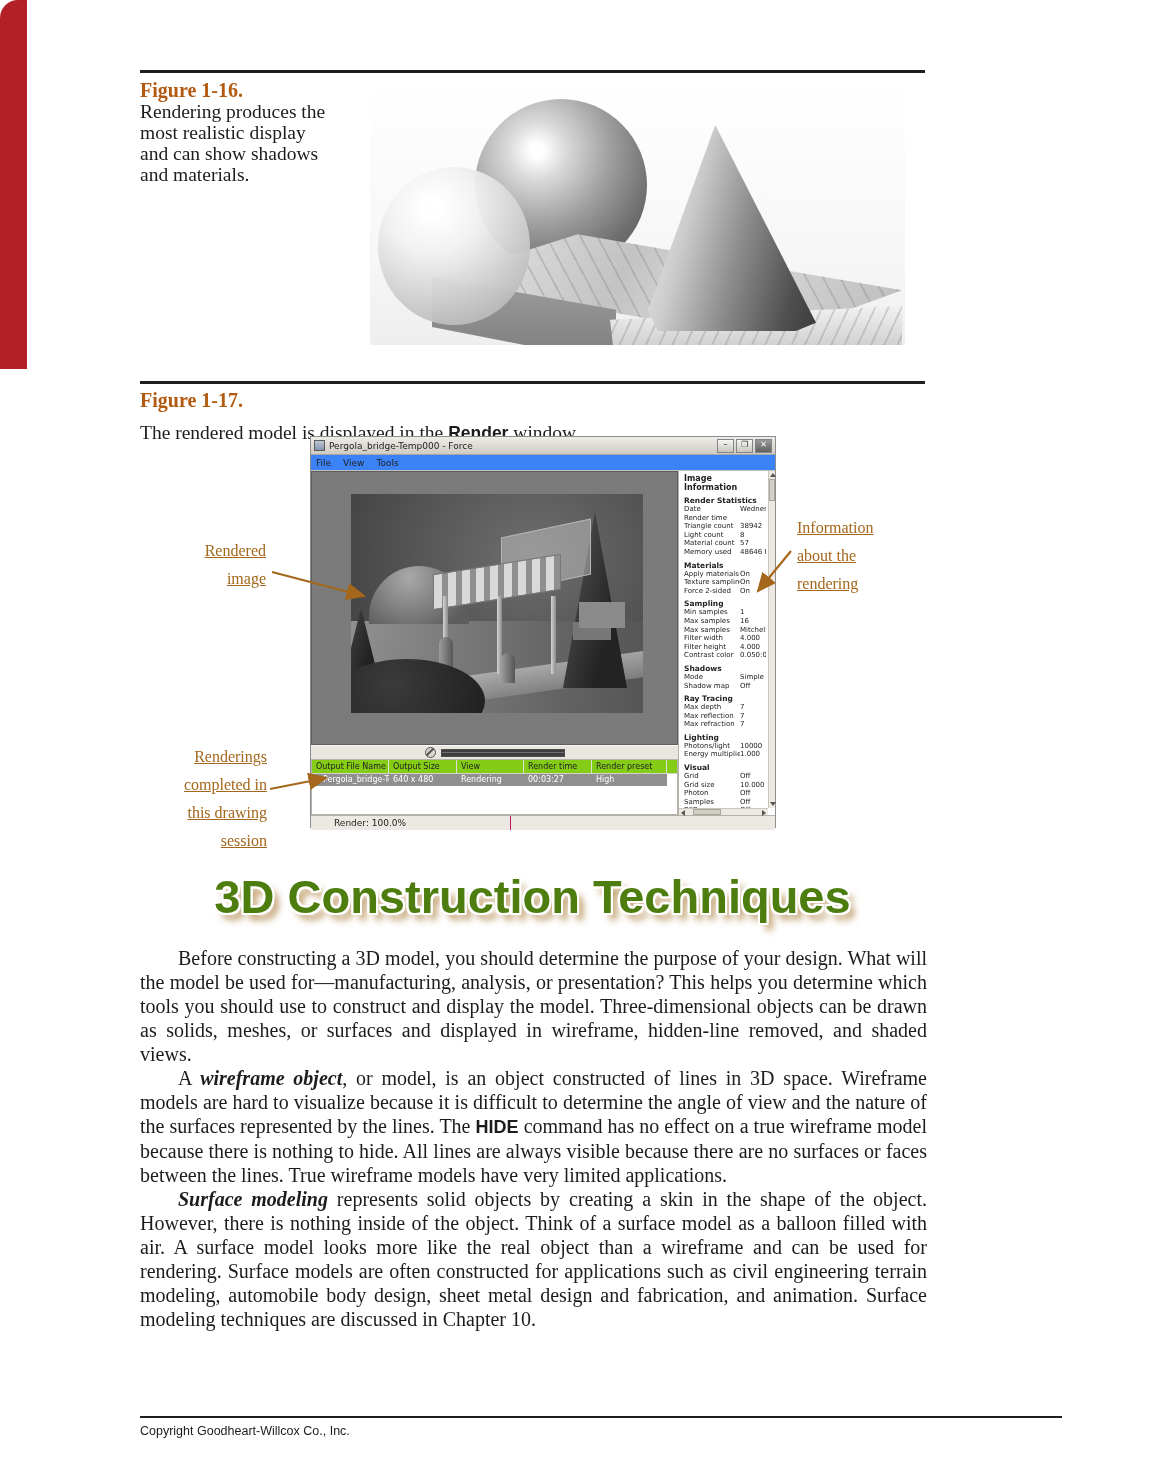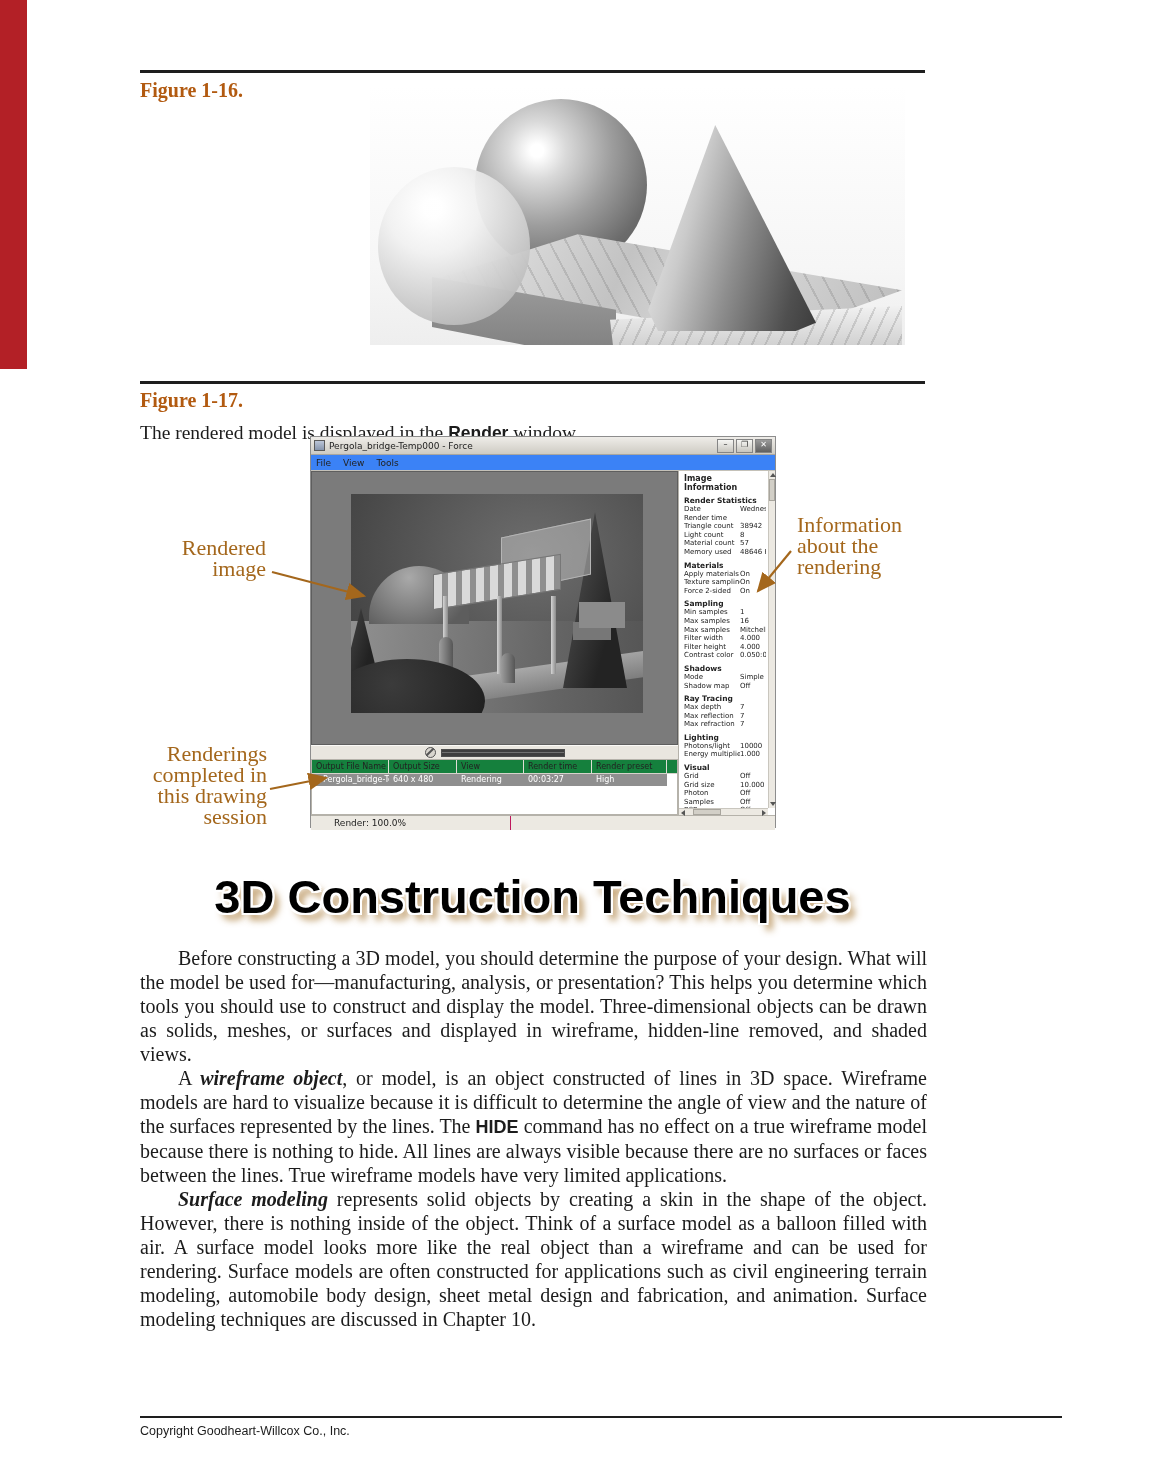--- a/index.html
+++ b/index.html
@@ -1,17 +1,17 @@
 <!DOCTYPE html>
 <html><head>
 <meta charset="utf-8">
 <style>
   html,body{margin:0;padding:0;background:#ffffff;}
   .page{position:relative;width:1149px;height:1479px;background:#fff;overflow:hidden;
-        font-family:"Liberation Serif",serif;color:#1c1c1c;}
+        font-family:"Liberation Serif",serif;color:#1c1c1c;border-radius:18px;}
 
   
   .edge-tab{position:absolute;left:0;top:0;width:27px;height:369px;background:#b32026;}
 
   
   .frule{position:absolute;left:140px;width:785px;height:3px;background:#1e1e1e;}
   .frule.r16{top:70px;}
   .frule.r17{top:381px;}
 
   
@@ -39,21 +39,21 @@
   .slab-left{left:62px;top:192px;width:184px;height:86px;
      clip-path:polygon(0 0,100% 38%,100% 100%,0 58%);
      background:linear-gradient(180deg,#9d9d9d,#7c7c7c);}
   .cone{left:278px;top:40px;width:168px;height:206px;
      clip-path:polygon(40% 0,100% 96%,88% 100%,6% 100%,0 90%);
      background:linear-gradient(105deg,#f2f2f2 5%,#cacaca 30%,#8e8e8e 55%,#4f4f4f 85%,#3c3c3c);}
   .sph-front{left:8px;top:82px;width:152px;height:158px;border-radius:50%;opacity:.95;
      background:radial-gradient(circle at 36% 26%,#ffffff 0 6%,#f1f1f1 30%,#d0d0d0 60%,#b4b4b4 86%,#a9a9a9);}
 
   
-  .anno{position:absolute;font-size:22px;line-height:21px;color:#a4671c;white-space:pre-line;}
+  .anno{position:absolute;font-size:16px;line-height:28px;color:#a4671c;white-space:pre-line;text-decoration:underline;}
   .anno.a-rimg{left:148px;top:537px;width:118px;text-align:right;}
   .anno.a-info{left:797px;top:514px;width:130px;text-align:left;}
   .anno.a-rend{left:152px;top:743px;width:115px;text-align:right;}
   .arrow-layer{position:absolute;left:0;top:0;width:1149px;height:1479px;pointer-events:none;}
 
   
   .rwindow{position:absolute;left:310px;top:436px;width:466px;height:392px;
      background:#d7d5cf;border:1px solid #8d8d8d;box-sizing:border-box;
      font-family:"DejaVu Sans",sans-serif;color:#222;}
   .titlebar{height:17px;background:linear-gradient(#efede9,#cecbc3);border-bottom:1px solid #a8a6a0;
@@ -93,21 +93,21 @@
      background:radial-gradient(circle at 40% 30%,#3b3b3b,#1d1d1d);}
 
   .progress-strip{height:13px;background:#e9e6df;border-top:1px solid #fbfaf7;
      display:flex;align-items:center;justify-content:center;gap:5px;}
   .cancel-icon{width:9px;height:9px;border-radius:50%;border:1px solid #555;position:relative;flex:none;background:#d9d6cf;}
   .cancel-icon:before{content:"";position:absolute;left:-1px;top:3px;width:10px;height:2px;background:#555;transform:rotate(-45deg);}
   .pbar{width:124px;height:8px;border:1px solid #4d4d4d;box-sizing:border-box;
      background:repeating-linear-gradient(180deg,#3e3e3e 0 2px,#707070 2px 3px,#3e3e3e 3px 6px);}
 
   .rw-table{flex:1;background:#fff;border:1px solid #b5b2aa;box-sizing:border-box;font-size:8px;}
-  .thead{display:flex;height:13px;align-items:center;background:#15803d;border-bottom:1px solid #d6d3cb;}
+  .thead{display:flex;height:13px;align-items:center;background:#84cc16;border-bottom:1px solid #d6d3cb;}
   .thead span{padding-left:4px;box-sizing:border-box;overflow:hidden;white-space:nowrap;border-right:1px solid #e0ded6;height:100%;line-height:13px;}
   .trow{display:flex;height:12px;align-items:center;background:#8f8f8f;color:#fff;width:355px;}
   .trow span{padding-left:4px;box-sizing:border-box;overflow:hidden;white-space:nowrap;line-height:12px;}
   .row-icon{display:inline-block;width:7px;height:7px;border:1px solid #fff;background:#b9b9b9;margin:0 2px 0 2px;vertical-align:-1px;}
 
   .rw-right{width:97px;border-left:1px solid #b5b2aa;background:#fff;position:relative;flex:none;box-sizing:border-box;}
   .panel-content{position:absolute;left:0;top:0;right:7px;bottom:7px;overflow:hidden;padding:3px 2px 0 5px;}
   .panel-header{font-size:8px;font-weight:bold;margin-bottom:4px;}
   .sec-title{font-size:7.5px;font-weight:bold;margin-top:4px;line-height:9px;}
   .prow{display:flex;font-size:7px;line-height:8.6px;height:8.6px;white-space:nowrap;}
@@ -121,21 +121,21 @@
   .hscroll{position:absolute;left:0;right:7px;bottom:0;height:7px;background:#ece9e2;border-top:1px solid #c9c6be;box-sizing:border-box;}
   .hthumb{position:absolute;left:14px;top:0;width:28px;height:6px;background:#d2cfc7;border:1px solid #a8a59d;box-sizing:border-box;}
   .left-a{left:2px;top:1px;border-top:3px solid transparent;border-bottom:3px solid transparent;border-right:4px solid #555;}
   .right-a{right:2px;top:1px;border-top:3px solid transparent;border-bottom:3px solid transparent;border-left:4px solid #555;}
   .statusbar{height:14px;background:#ece9e2;border-top:1px solid #b5b2aa;display:flex;align-items:center;font-size:9px;}
   .sb-cell{width:200px;height:100%;border-right:1px solid #be185d;display:flex;align-items:center;padding-left:23px;box-sizing:border-box;text-align:right;}
 
   
   .heading{position:absolute;left:140px;top:869px;width:785px;text-align:center;
      font-family:"Liberation Sans",sans-serif;font-weight:bold;font-size:47px;letter-spacing:0px;
-     color:#000000;
+     color:#4d7c0f;
      text-shadow:-2px -2px 0 #fff,2px -2px 0 #fff,-2px 2px 0 #fff,2px 2px 0 #fff,
                  0 -2px 0 #fff,0 2px 0 #fff,-2px 0 0 #fff,2px 0 0 #fff,
                  6px 7px 7px rgba(172,128,62,.8);}
 
   
   .copy{position:absolute;left:140px;top:946px;width:787px;font-size:20px;line-height:24px;text-align:justify;}
   .copy p{margin:0;text-indent:38px;}
   .copy .bi{font-weight:bold;font-style:italic;}
   .copy .cmd{font-family:"Liberation Sans",sans-serif;font-weight:bold;font-size:18px;}
 
@@ -148,20 +148,21 @@
 </style>
 </head>
 <body>
 
 <div class="page">
 
   <div class="edge-tab"></div>
 
   <div class="frule r16"></div>
   <div class="figlabel l16">Figure 1-16.</div>
+  <div class="figcap16">Rendering produces the most realistic display and can show shadows and materials.</div>
 
   <div class="f16">
     <div class="sph-back"></div>
     <div class="slab-top"></div>
     <div class="slab-left"></div>
     <div class="slab-front"></div>
     <div class="cone"></div>
     <div class="sph-front"></div>
   </div>
 

